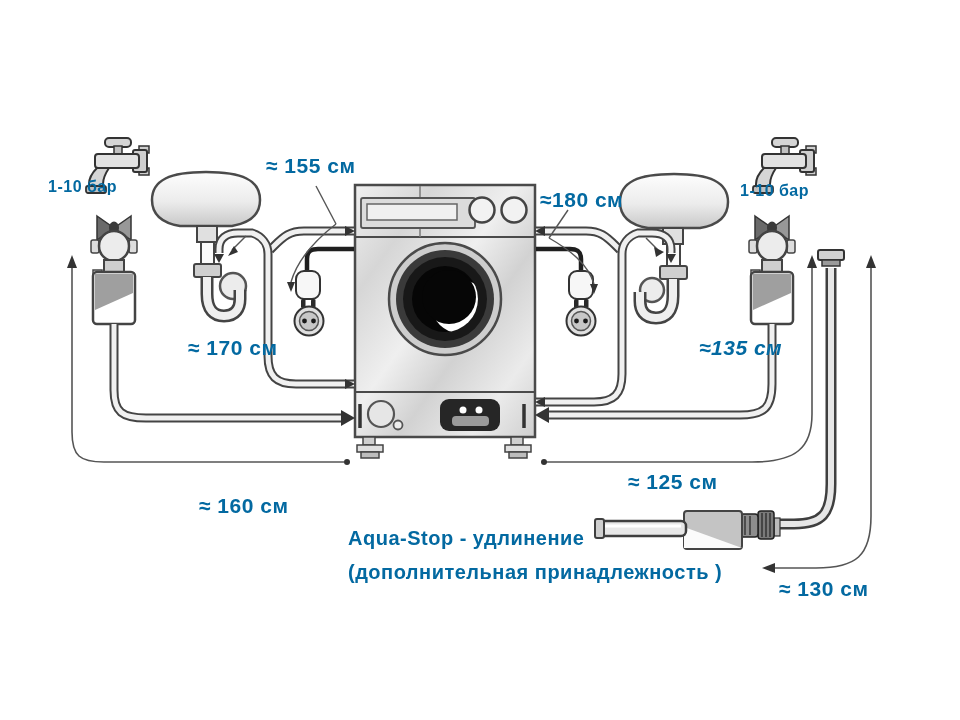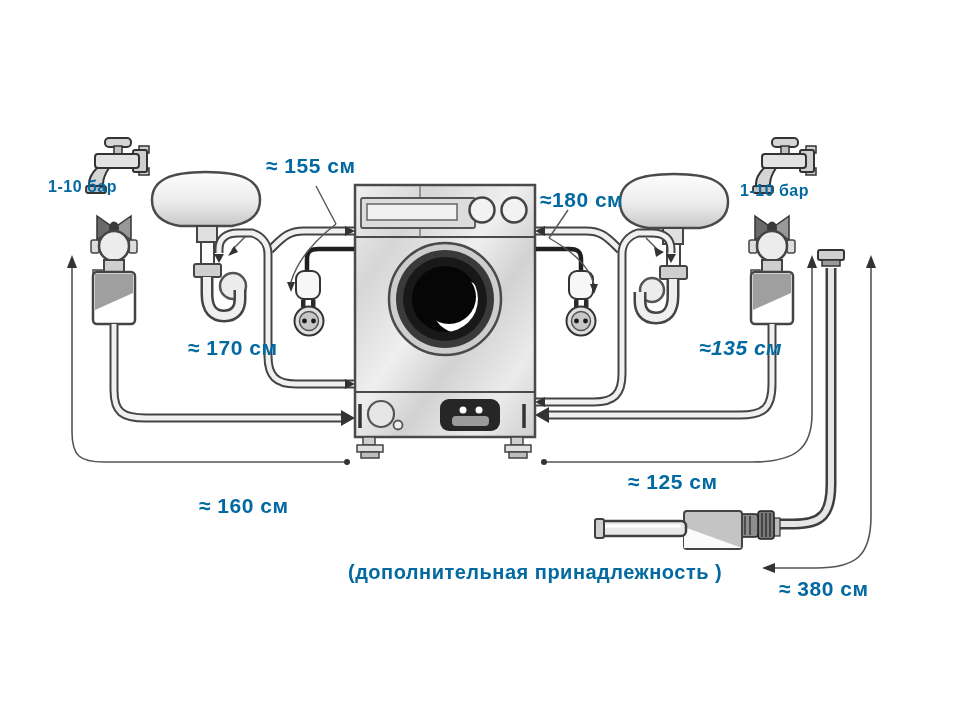--- a/index.html
+++ b/index.html
@@ -249,17 +249,18 @@
 
 <div class="lbl small" style="left:48px;top:178px;">1-10 бар</div>
 <div class="lbl small" style="left:740px;top:182px;">1-10 бар</div>
 
 <div class="lbl" style="left:266px;top:154px;">≈ 155 см</div>
 <div class="lbl" style="left:540px;top:188px;">≈180 см</div>
 <div class="lbl" style="left:152px;top:336px;margin-left:36px;">≈ 170 см</div>
 <div class="lbl" style="left:699px;top:336px;font-style:italic;">≈135 см</div>
 <div class="lbl" style="left:199px;top:474px;margin-top:20px;">≈ 160 см</div>
 <div class="lbl" style="left:628px;top:470px;">≈ 125 см</div>
-<div class="lbl" style="left:779px;top:577px;">≈ 380 см</div>
-
+<div class="lbl" style="left:779px;top:577px;">≈ 130 см</div>
+
+<div class="lbl caption" style="left:348px;top:527px;">Aqua-Stop - удлинение</div>
 <div class="lbl caption" style="left:348px;top:561px;">(дополнительная принадлежность )</div>
 
 </div>
 
 </body></html>

